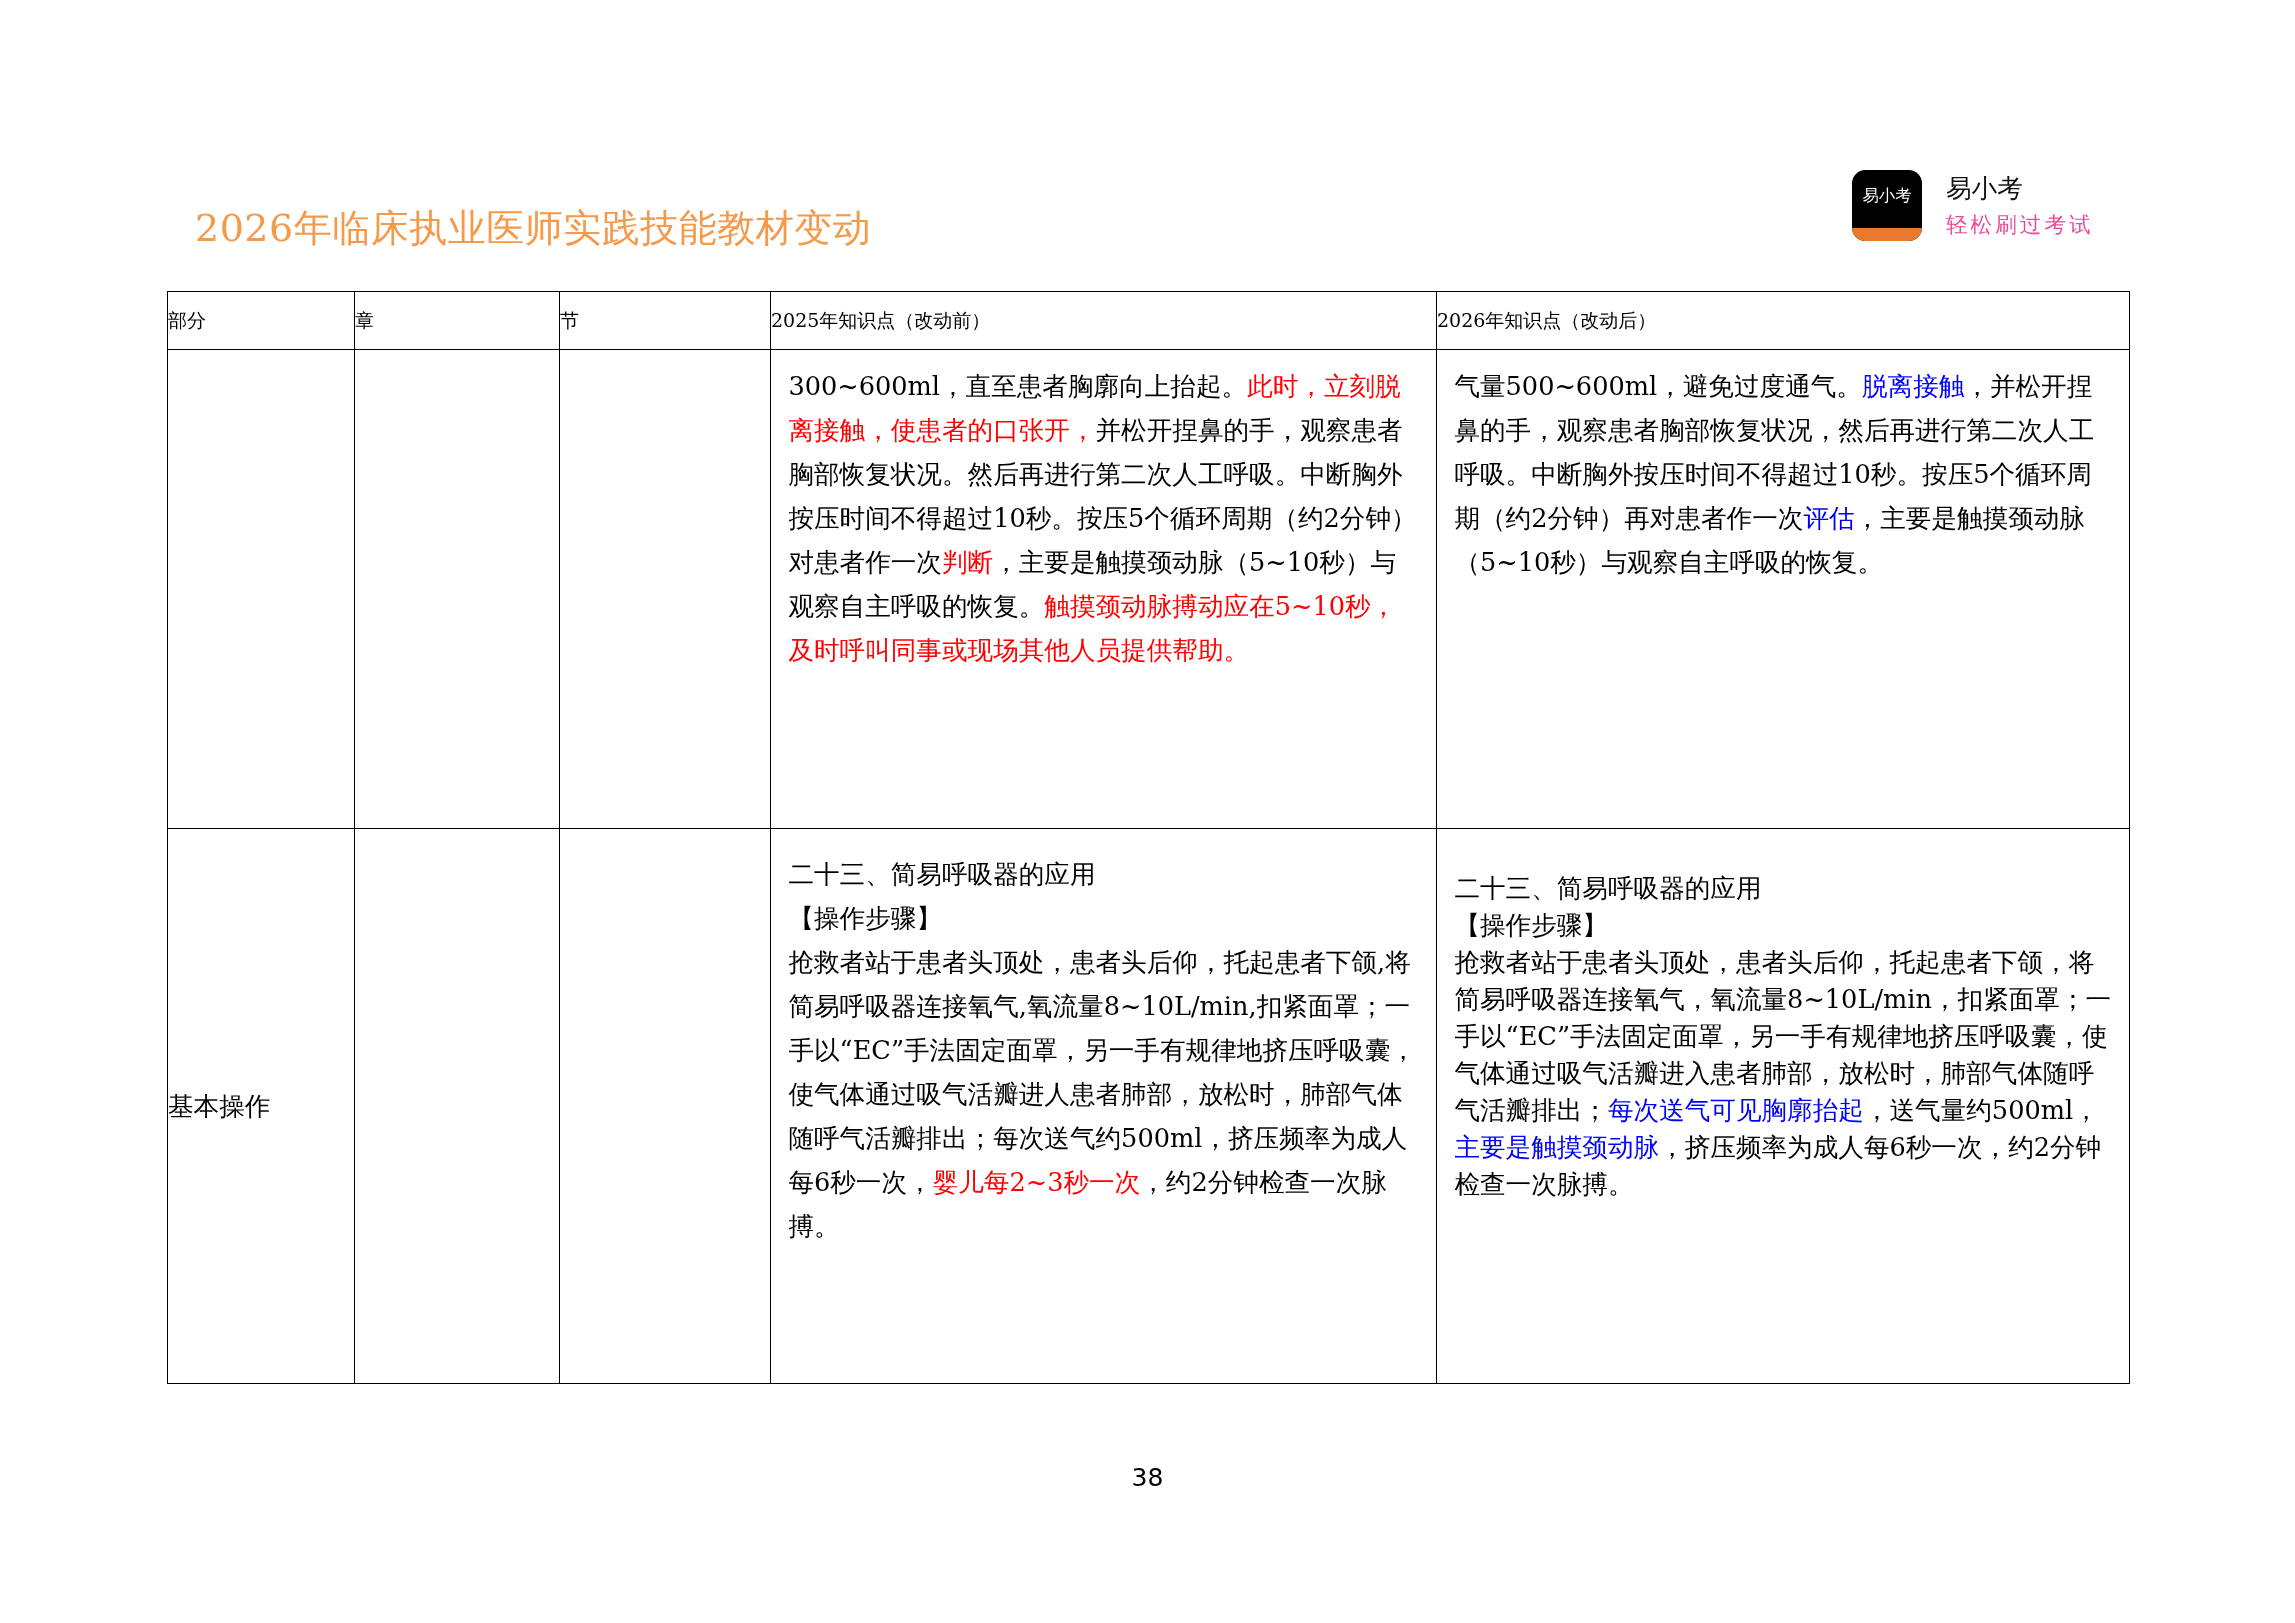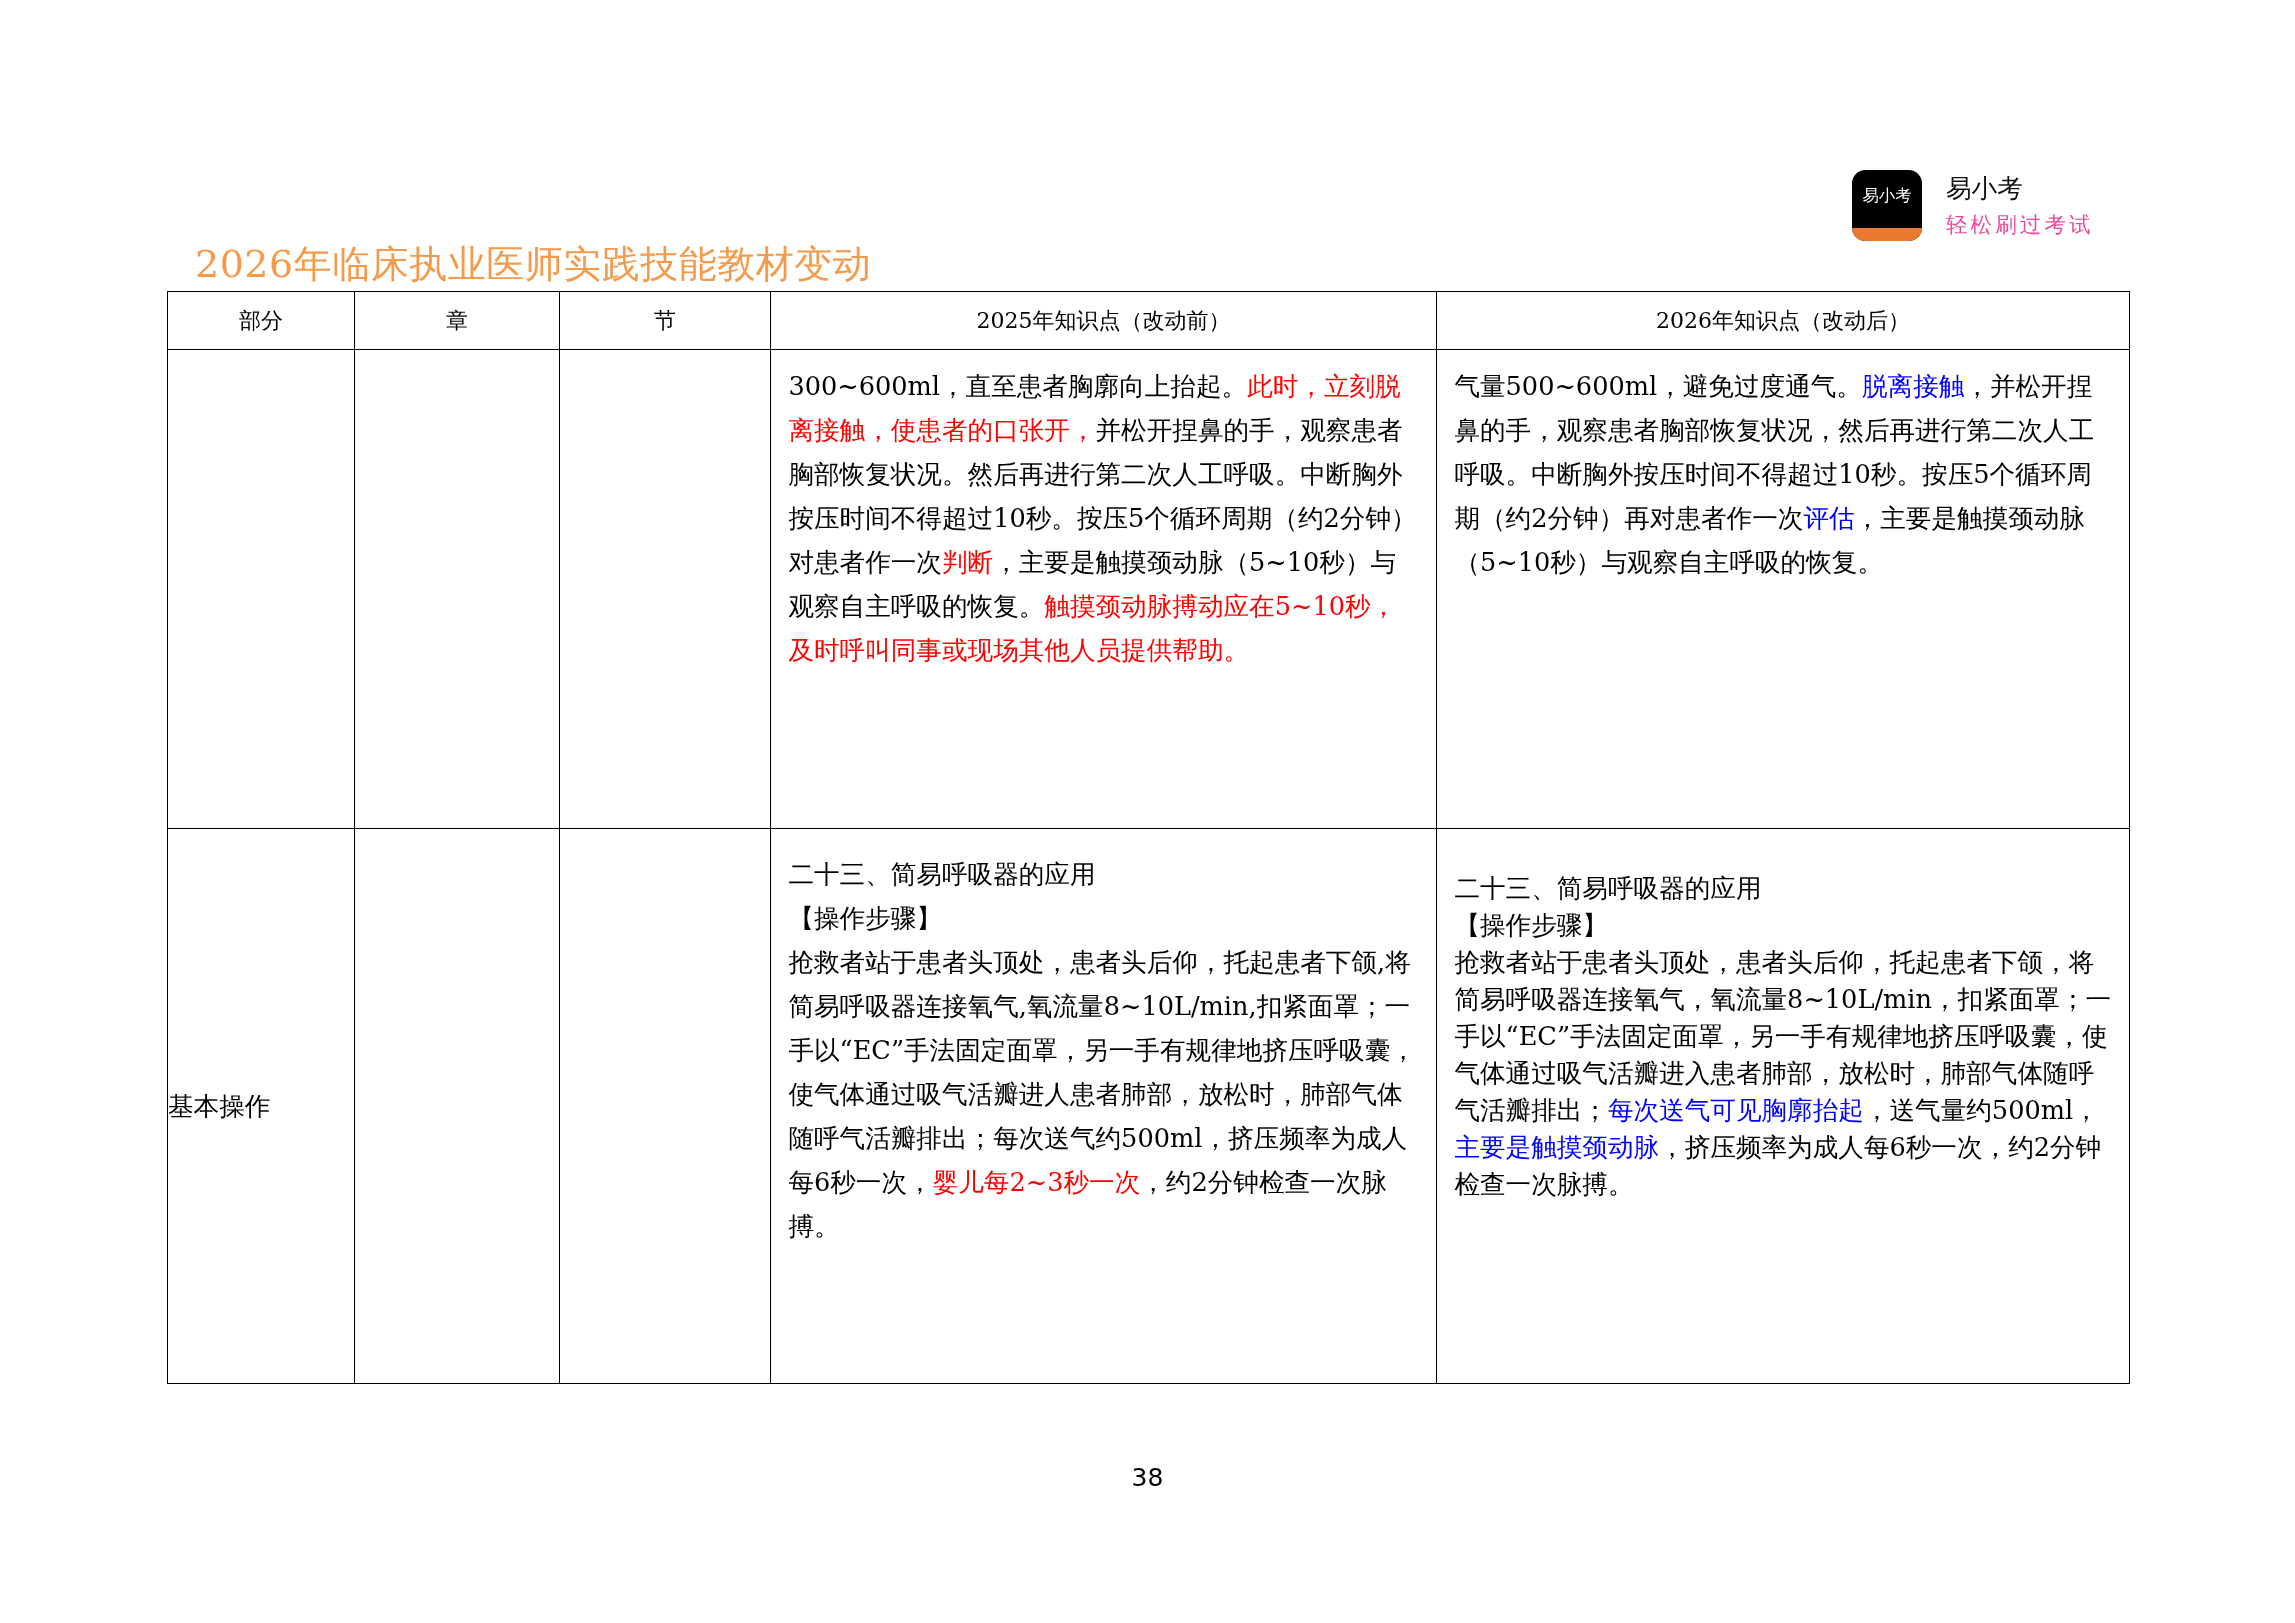--- a/index.html
+++ b/index.html
@@ -18,21 +18,20 @@
     .page-title {
       position: absolute;
       left: 195px;
       top: 209px;
       font-size: 38px;
       color: #F59A4A;
       font-family: "DejaVu Serif", "Liberation Serif", serif;
       letter-spacing: 0.5px;
       white-space: nowrap;
       line-height: 1;
-      margin-top: 36px;
     }
     .logo {
       position: absolute;
       left: 1852px;
       top: 170px;
       width: 70px;
       height: 71px;
       border-radius: 13.3px;
       overflow: hidden;
       background: #000000;
@@ -84,23 +83,23 @@
       table-layout: fixed;
     }
     table.changes td, table.changes th {
       border: 1.5px solid #000000;
       vertical-align: top;
       padding: 0;
       font-weight: normal;
     }
     table.changes th {
       height: 57px;
-      text-align: center;
+      text-align: left;
       vertical-align: middle;
-      font-size: 22px;
+      font-size: 19px;
     }
     .row-1 td { height: 464px; }
     .row-2 td { height: 513px; }
     .cell-part {
       vertical-align: middle !important;
       font-size: 25.6px;
     }
     .cell-text {
       font-size: 25.6px;
       line-height: 44px;

